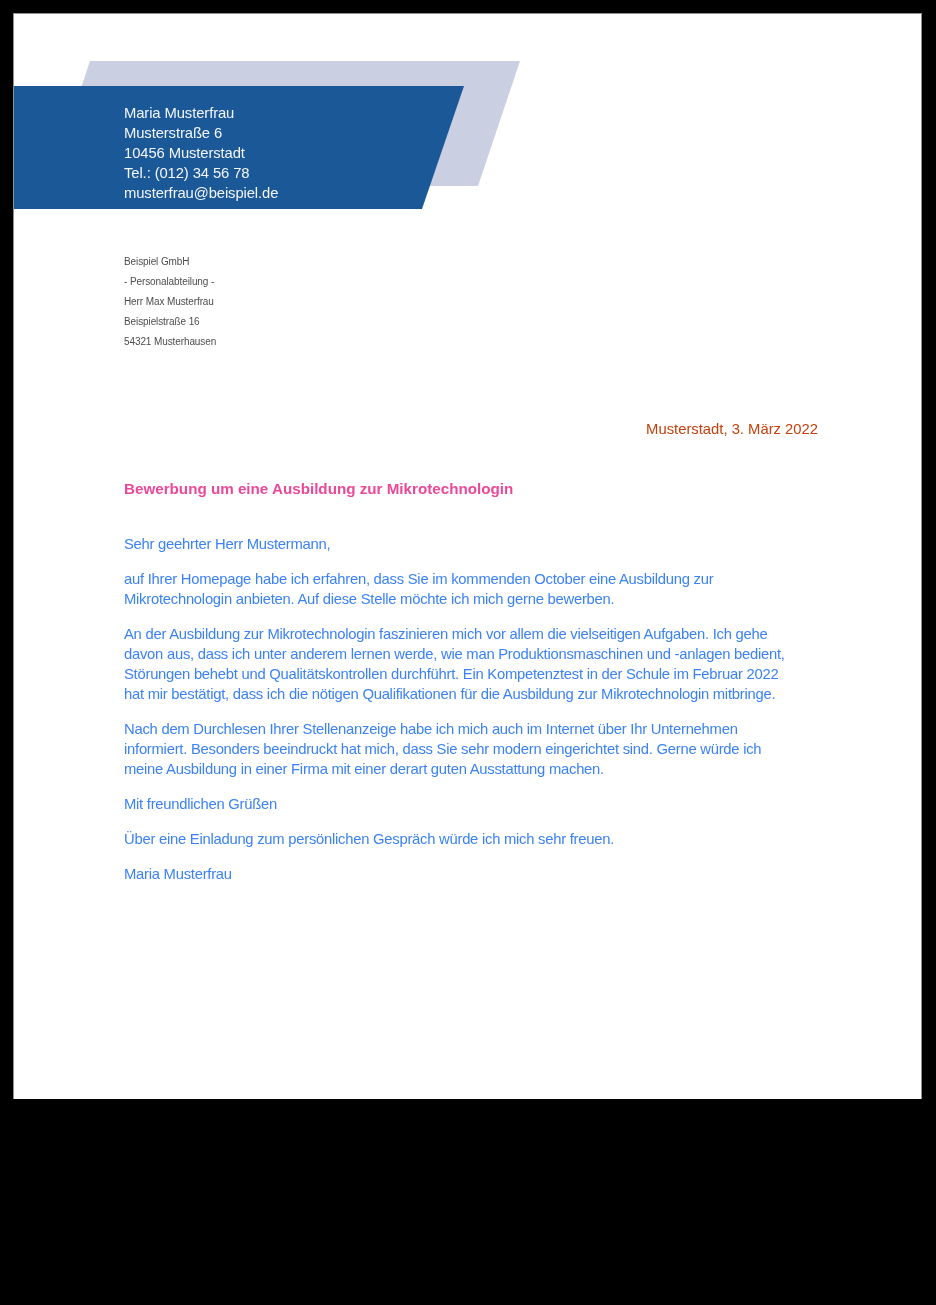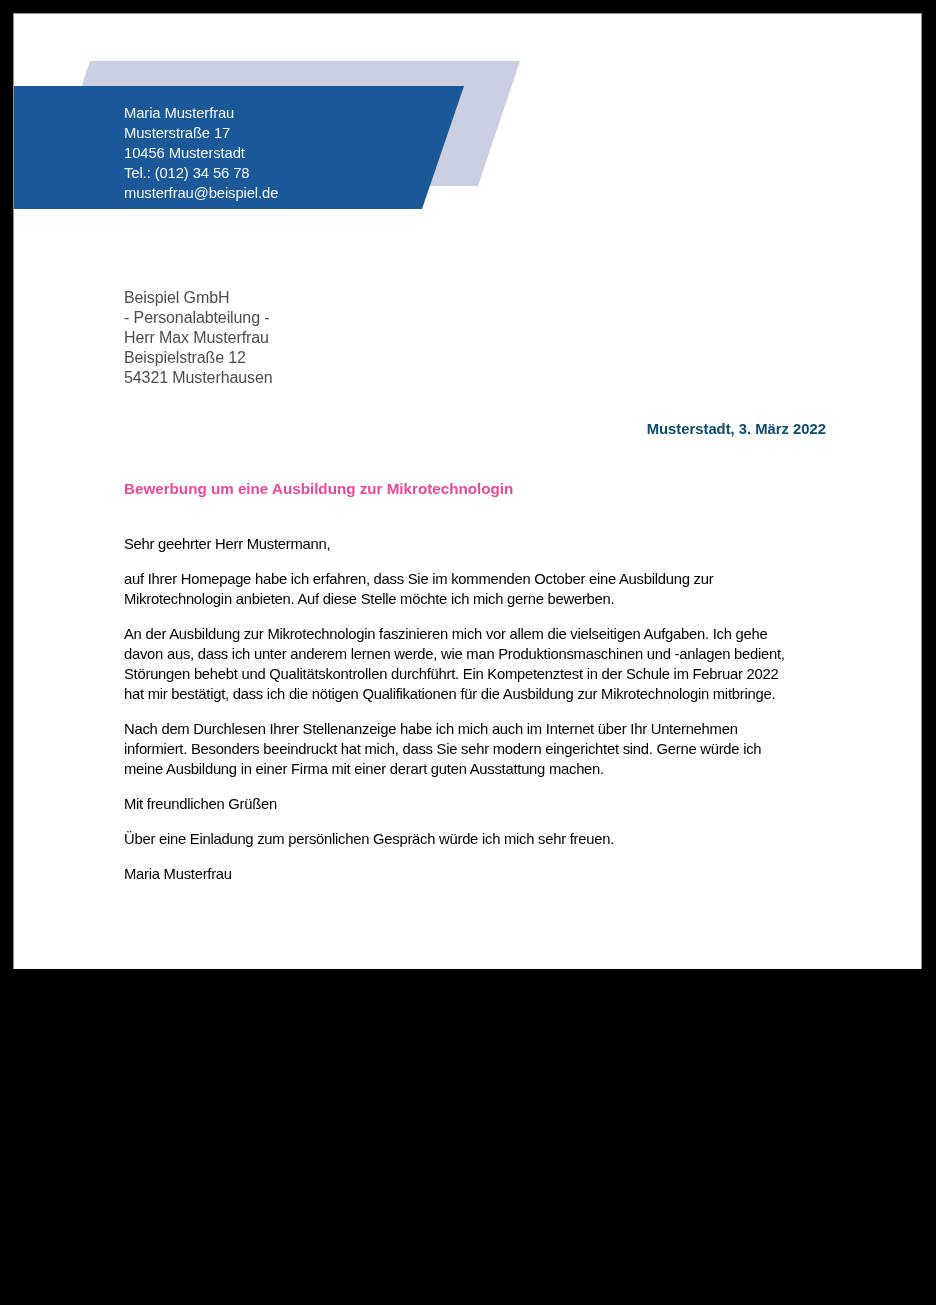--- a/index.html
+++ b/index.html
@@ -1,18 +1,18 @@
 <!DOCTYPE html>
 <html><head>
 <meta charset="utf-8">
 <style>
   html,body { margin:0; padding:0; background:#000; }
   .frame {
     position:relative;
-    width:936px; height:969px;
+    width:936px; height:1099px;
     background:#000;
     font-family:"Liberation Sans", sans-serif;
     overflow:hidden;
   }
   .page {
     position:absolute;
     left:13px; top:13px;
     width:909px; height:1265px;
     background:#ffffff;
     border:1px solid #8f8f8f;
@@ -42,49 +42,48 @@
     color:#f4f6fb;
     font-size:14.8px;
     line-height:20px;
     font-weight:300;
     letter-spacing:-0.1px;
   }
   .recipient-block {
     position:absolute;
     left:110px; top:238px;
     color:#4d4d4d;
-    font-size:16px;
+    font-size:10px;
     line-height:20px;
     font-weight:300;
     letter-spacing:-0.1px;
-    margin-top:36px;
   }
   .date-line {
     position:absolute;
-    left:110px; top:405px;
+    left:102px; top:405px;
     width:702px;
     text-align:right;
-    color:#0c4a6e;
+    color:#c2410c;
     font-size:14.8px;
     line-height:20px;
-    font-weight:700;
+    font-weight:400;
   }
   .subject-line {
     position:absolute;
     left:110px; top:465px;
     color:#ec4899;
     font-size:15.2px;
     line-height:20px;
     font-weight:bold;
   }
   .body-block {
     position:absolute;
     left:110px; top:520px;
     width:805px;
-    color:#000000;
+    color:#3b82f6;
     font-size:14.8px;
     line-height:20px;
     font-weight:300;
     letter-spacing:-0.25px;
   }
   .body-block p {
     margin:0 0 15px 0;
     white-space:pre-line;
   }
   .signature {
@@ -96,31 +95,31 @@
 
 <div class="frame">
   <div class="page">
 
     <div class="accent-lavender"></div>
 
     <div class="banner-blue"></div>
 
     <div class="sender-block">
       <div>Maria Musterfrau</div>
-      <div>Musterstraße 17</div>
+      <div>Musterstraße 6</div>
       <div>10456 Musterstadt</div>
       <div>Tel.: (012) 34 56 78</div>
       <div>musterfrau@beispiel.de</div>
     </div>
 
     <div class="recipient-block">
       <div>Beispiel GmbH</div>
       <div>- Personalabteilung -</div>
       <div>Herr Max Musterfrau</div>
-      <div>Beispielstraße 12</div>
+      <div>Beispielstraße 16</div>
       <div>54321 Musterhausen</div>
     </div>
 
     <div class="date-line">Musterstadt, 3. März 2022</div>
 
     <div class="subject-line">Bewerbung um eine Ausbildung zur Mikrotechnologin</div>
 
     <div class="body-block">
       <p>Sehr geehrter Herr Mustermann,</p>
       <p>auf Ihrer Homepage habe ich erfahren, dass Sie im kommenden October eine Ausbildung zur

